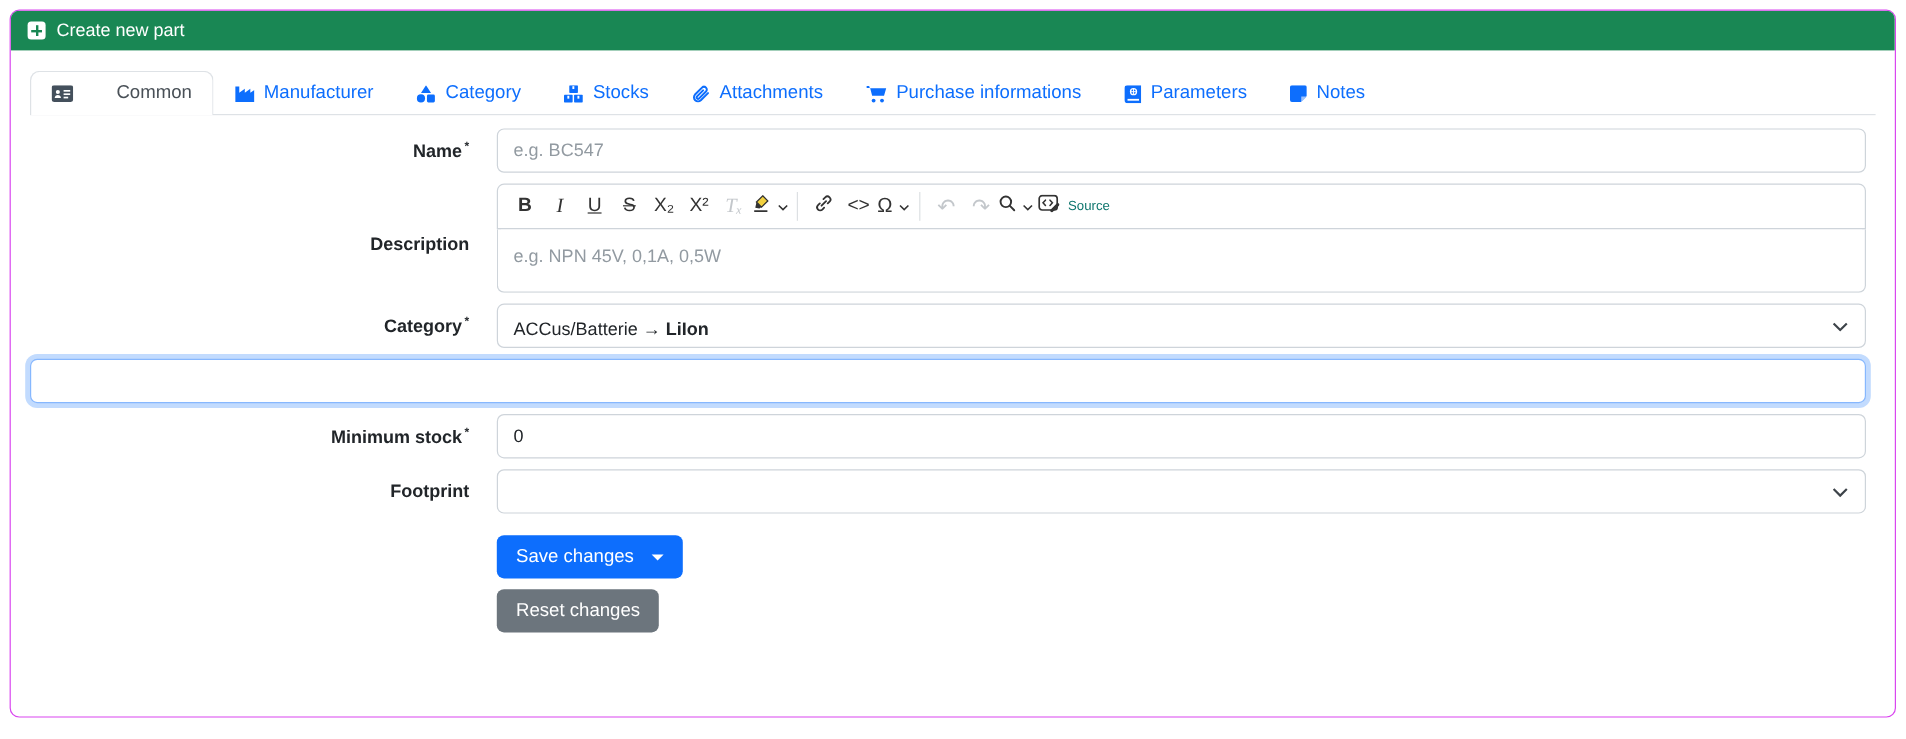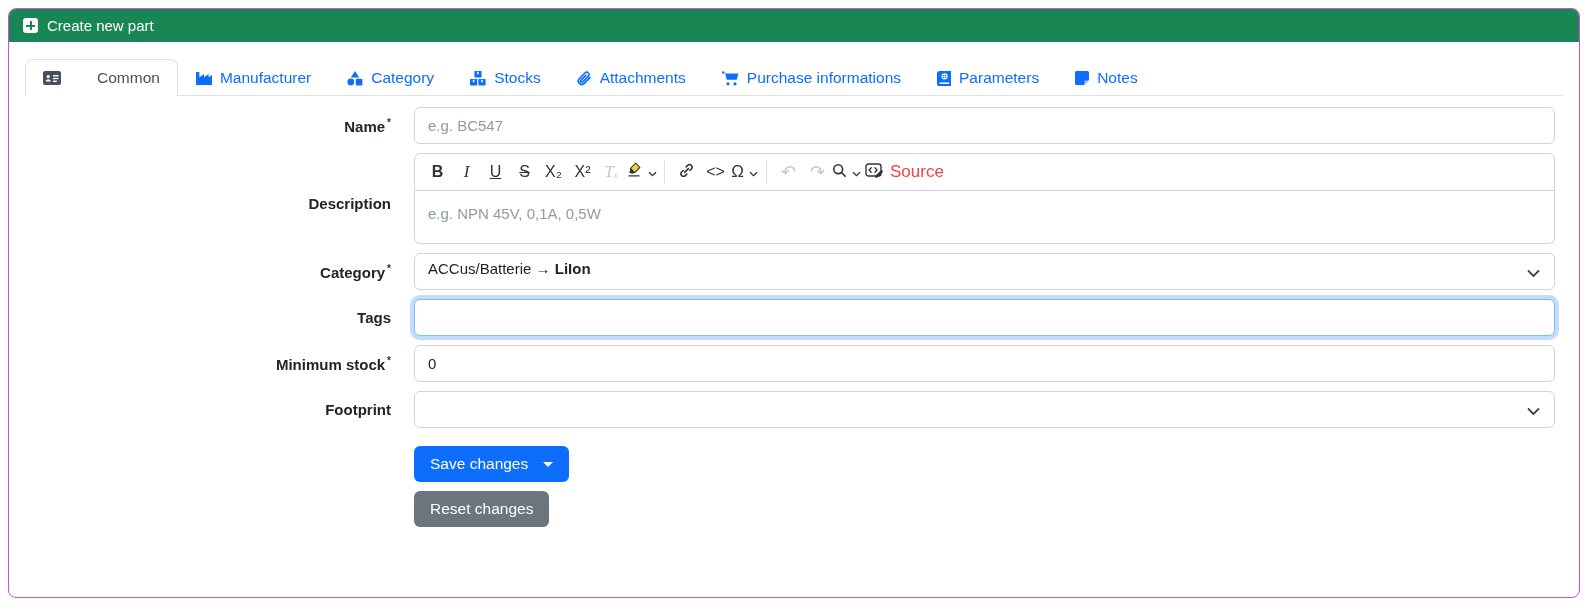--- a/index.html
+++ b/index.html
@@ -38,40 +38,40 @@
   .frow.top .lbl-col { padding-top:9px; }
   .lbl-col sup { font-size:10px; font-weight:700; color:#2b2f33; margin-left:2px; }
   .in-col { flex:1 1 auto; margin-right:8px; }
 
   .form-control { width:100%; height:37px; border:1px solid #ced4da; border-radius:6px;
     padding:6px 13px; font-size:15px; color:#212529; background:#fff;
     font-family:"Liberation Sans", sans-serif; outline:none; display:block; }
   .form-control::placeholder { color:#929aa1; opacity:1; }
   .focused { border-color:#86b7fe; box-shadow:0 0 0 4px rgba(13,110,253,.25); }
 
-  .select-box { position:relative; display:flex; align-items:flex-start; }
+  .select-box { position:relative; display:flex; align-items:flex-end; }
   .select-box .chev { position:absolute; right:14px; top:50%; transform:translateY(-50%); pointer-events:none; }
   .sel-bold { font-weight:700; }
 
   
   .editor-toolbar { border:1px solid #ced4da; border-radius:6px 6px 0 0; background:#fff;
     display:flex; align-items:center; padding:4px 8px; height:38px; }
   .editor-area { border:1px solid #ced4da; border-top:none; border-radius:0 0 6px 6px;
     height:53px; padding:14px 13px; color:#929aa1; }
   .tb-btn { display:flex; align-items:center; justify-content:center; min-width:29px; height:28px;
     background:transparent; border:none; border-radius:3px; cursor:pointer; color:#333;
     font-size:16px; font-family:"Liberation Sans", sans-serif; gap:3px; }
   .tb-btn.disabled { color:#c3c7cb; cursor:default; }
   .tb-b { font-weight:800; }
   .tb-i { font-style:italic; font-family:"Liberation Serif", serif; font-size:17px; }
   .tb-u { text-decoration:underline; }
   .tb-s { text-decoration:line-through; }
   .tb-sep { width:1px; height:24px; background:#dde0e3; margin:0 7px; }
   .tb-caret { margin-left:2px; }
-  .tb-src-label { font-size:17px; color:#ef4444; margin-left:4px; }
+  .tb-src-label { font-size:11px; color:#0f766e; margin-left:4px; }
 
   
   .btn-row { margin-top:18px; }
   .btn { display:inline-flex; align-items:center; border:none; border-radius:6px;
     font-size:15.5px; color:#fff; padding:0 16px; height:36px; cursor:pointer;
     font-family:"Liberation Sans", sans-serif; }
   .btn-primary { background:#0d6efd; }
   .btn-secondary { background:#6c757d; margin-top:9px; }
   .save-caret { width:0; height:0; border-left:5px solid transparent; border-right:5px solid transparent;
     border-top:5px solid #fff; margin-left:15px; }
@@ -267,21 +267,20 @@
           <span class="chev">
             <svg width="13" height="8" viewBox="0 0 13 8" fill="none">
                 <path d="M1 1l5.5 5.5L12 1" stroke="#3e444a" stroke-width="1.8"></path>
               </svg>
           </span>
         </div>
       </div>
     </div>
 
     <div class="frow">
-      <div class="lbl-col"><span>Tags</span></div>
       <div class="in-col">
         <input class="form-control focused" type="text" value="" style="">
       </div>
     </div>
 
     <div class="frow">
       <div class="lbl-col"><span>Minimum stock</span><sup>*</sup></div>
       <div class="in-col">
         <input class="form-control" type="text" value="0" style="">
       </div>

